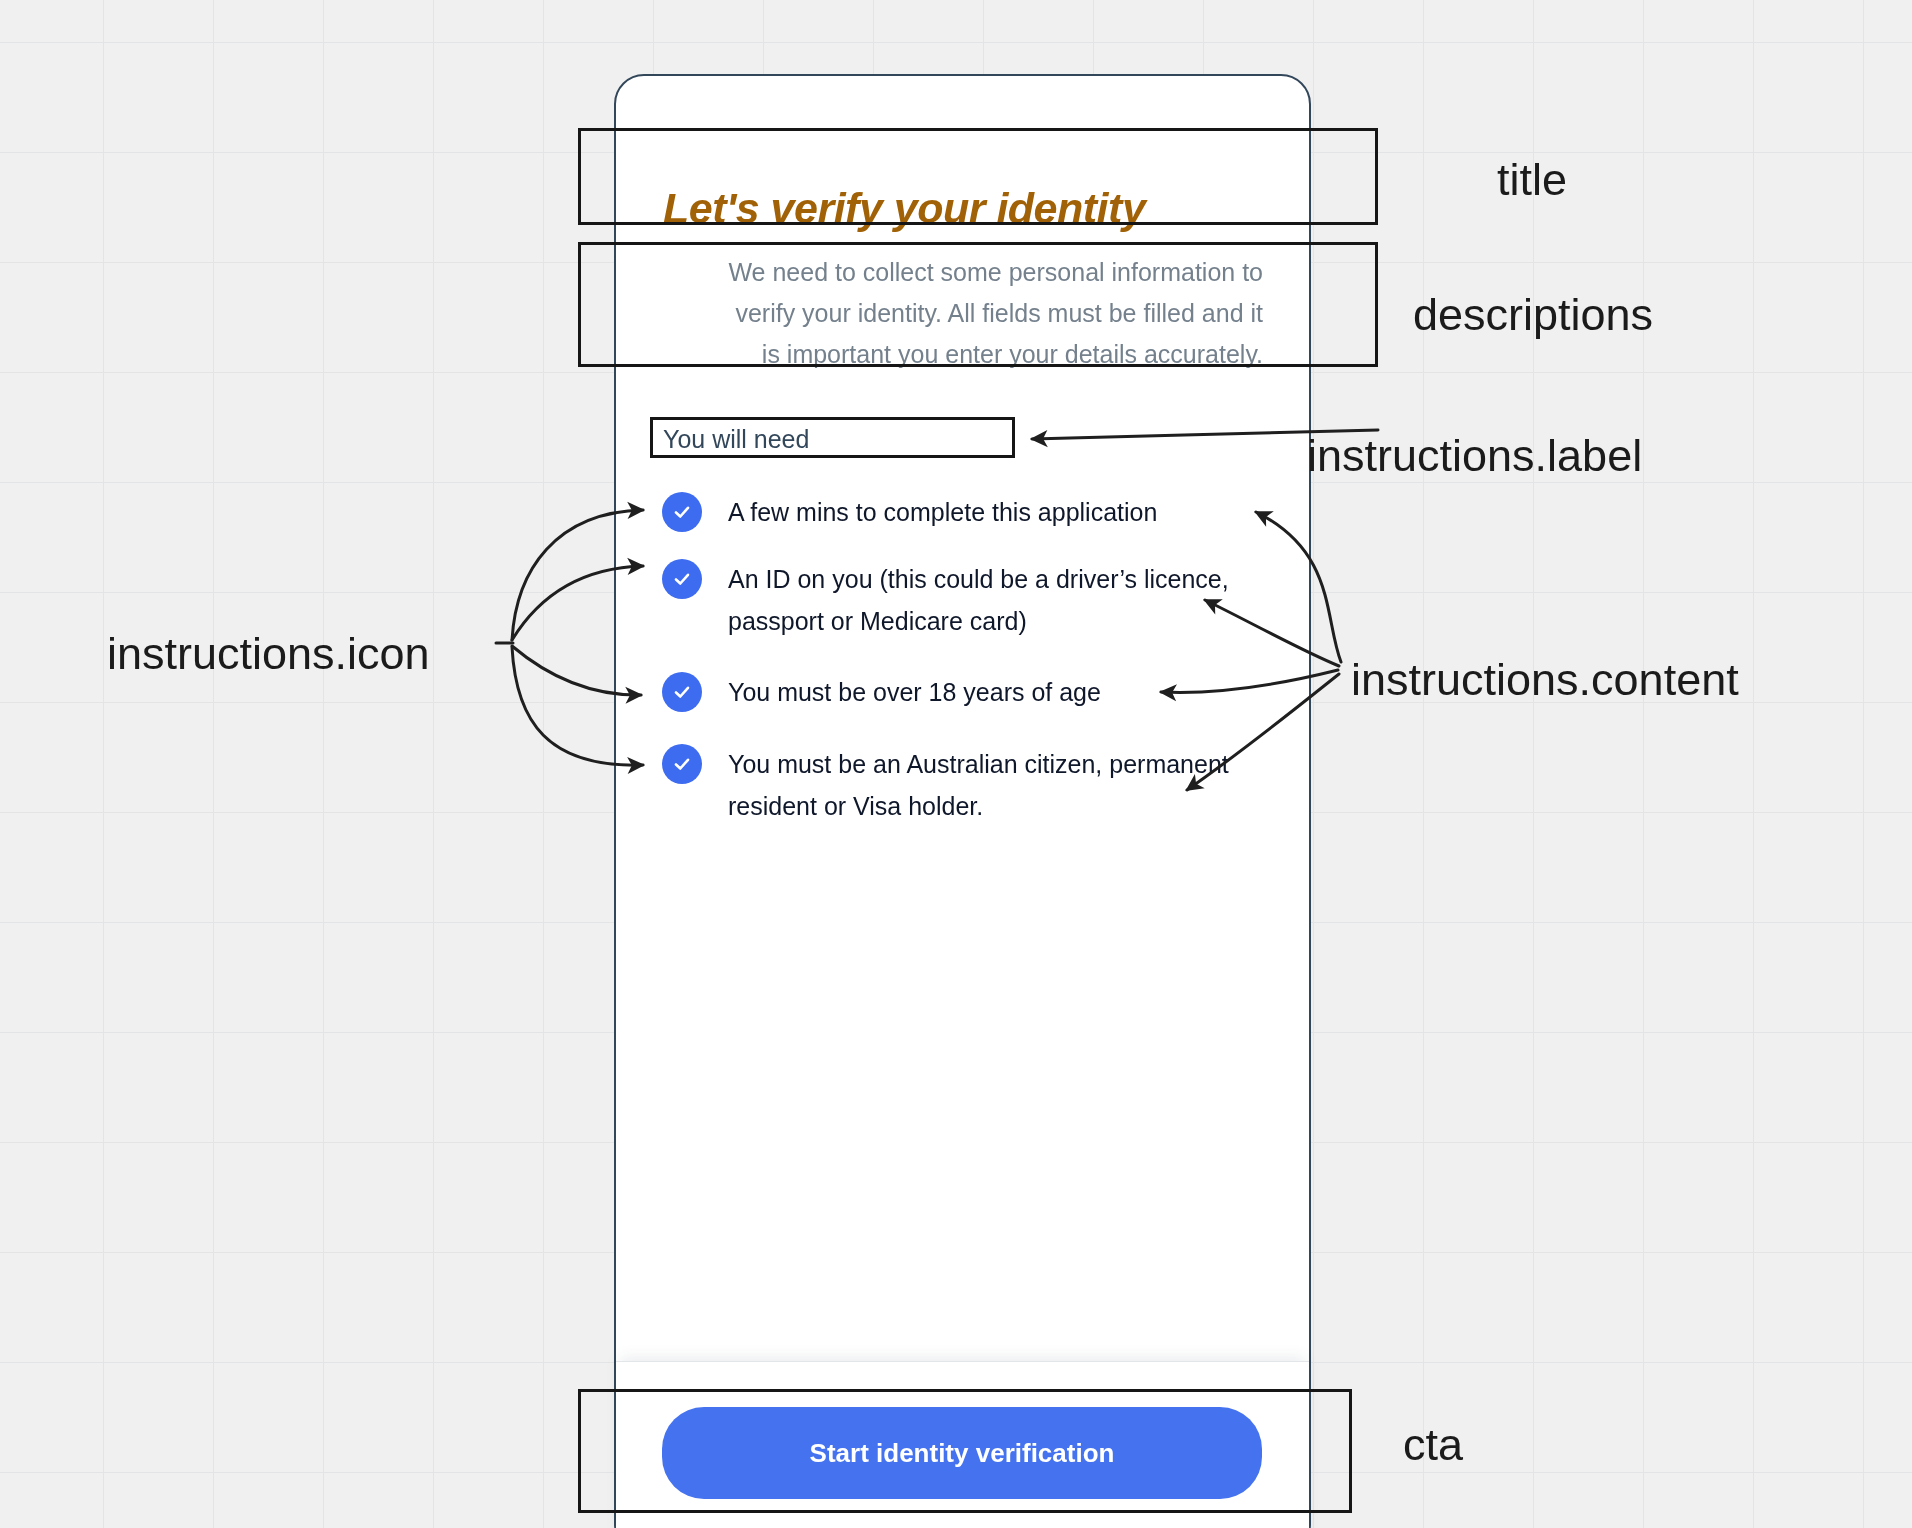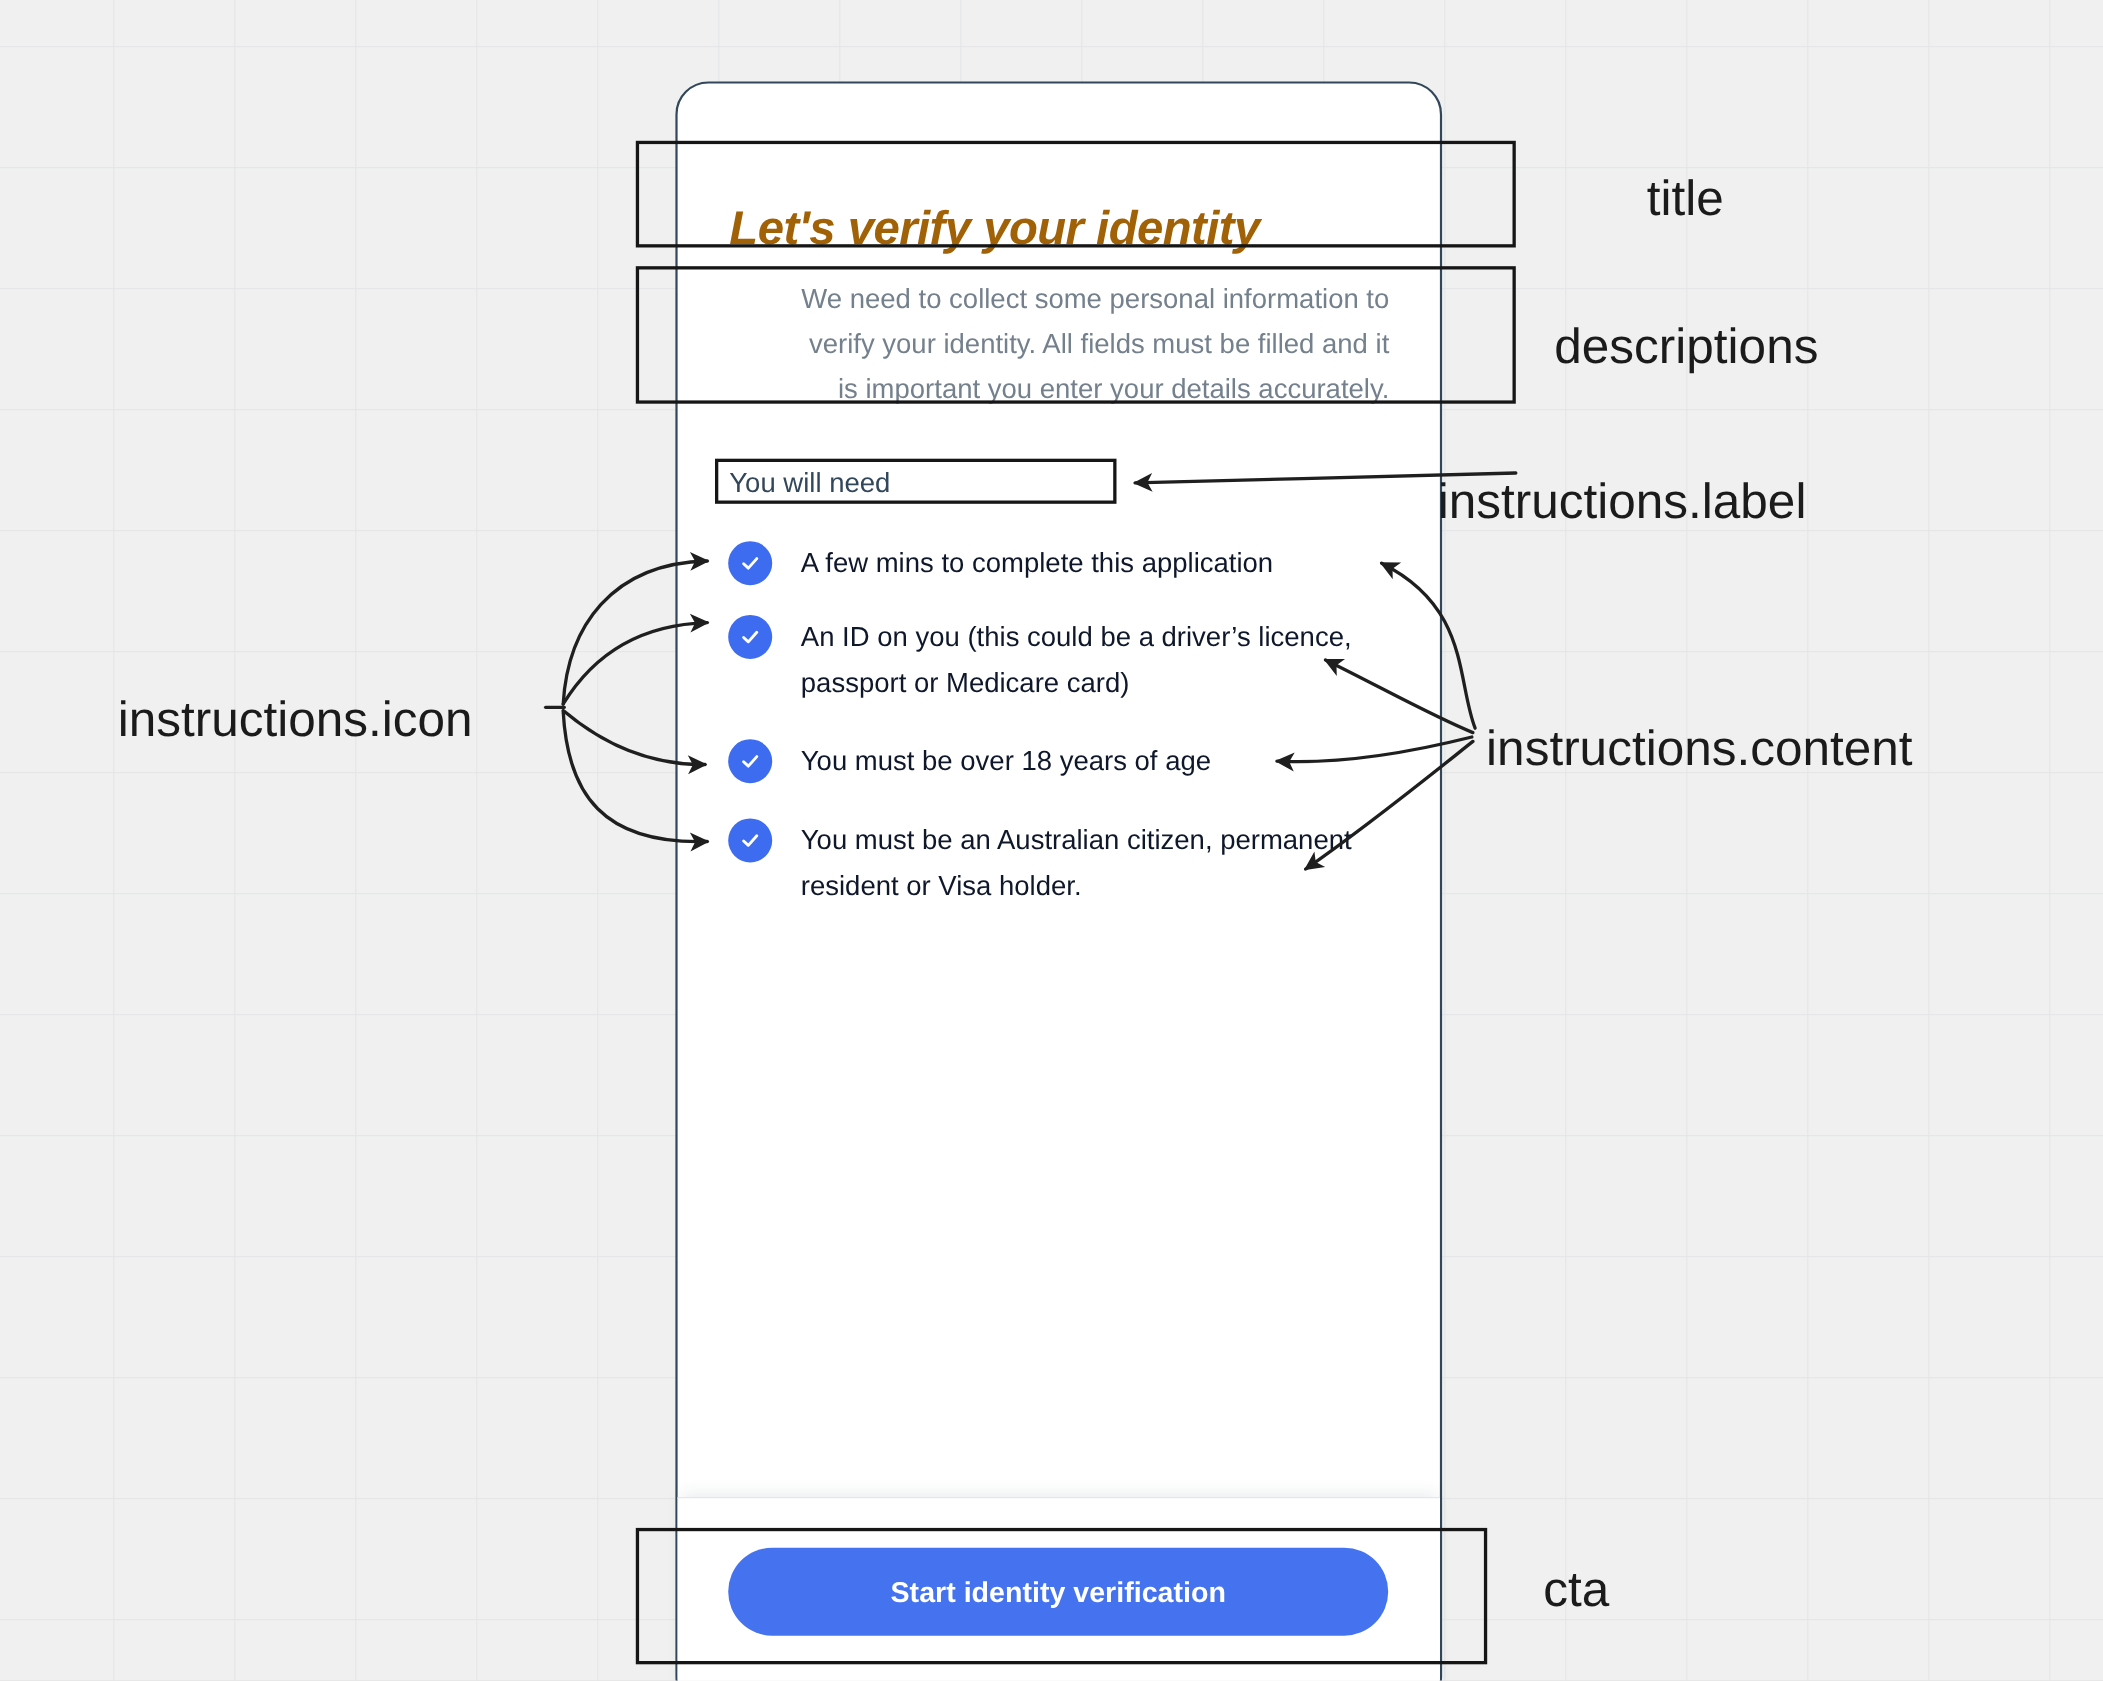--- a/index.html
+++ b/index.html
@@ -40,21 +40,21 @@
   .item-text{
     position:absolute;left:66px;top:-1px;width:510px;
     font-size:25px;line-height:42px;color:#0f172a;
   }
   .footer{
     position:absolute;left:0;right:0;top:1285px;height:190px;
     background:#ffffff;border-top:1px solid #e3e6e9;
     box-shadow:0 -7px 14px -4px rgba(40,60,80,0.10);
   }
   .cta-btn{
-    position:absolute;left:46px;top:45px;width:600px;height:80px;
+    position:absolute;left:46px;top:45px;width:600px;height:92px;
     border:none;border-radius:42px;background:#4573f0;cursor:pointer;
     color:#ffffff;font-size:26px;font-weight:700;
     font-family:"Liberation Sans",sans-serif;
     display:flex;align-items:center;justify-content:center;
   }
   
   .ann-rect{
     position:absolute;box-sizing:border-box;border:3px solid #161616;
     background:transparent;z-index:4;
   }

